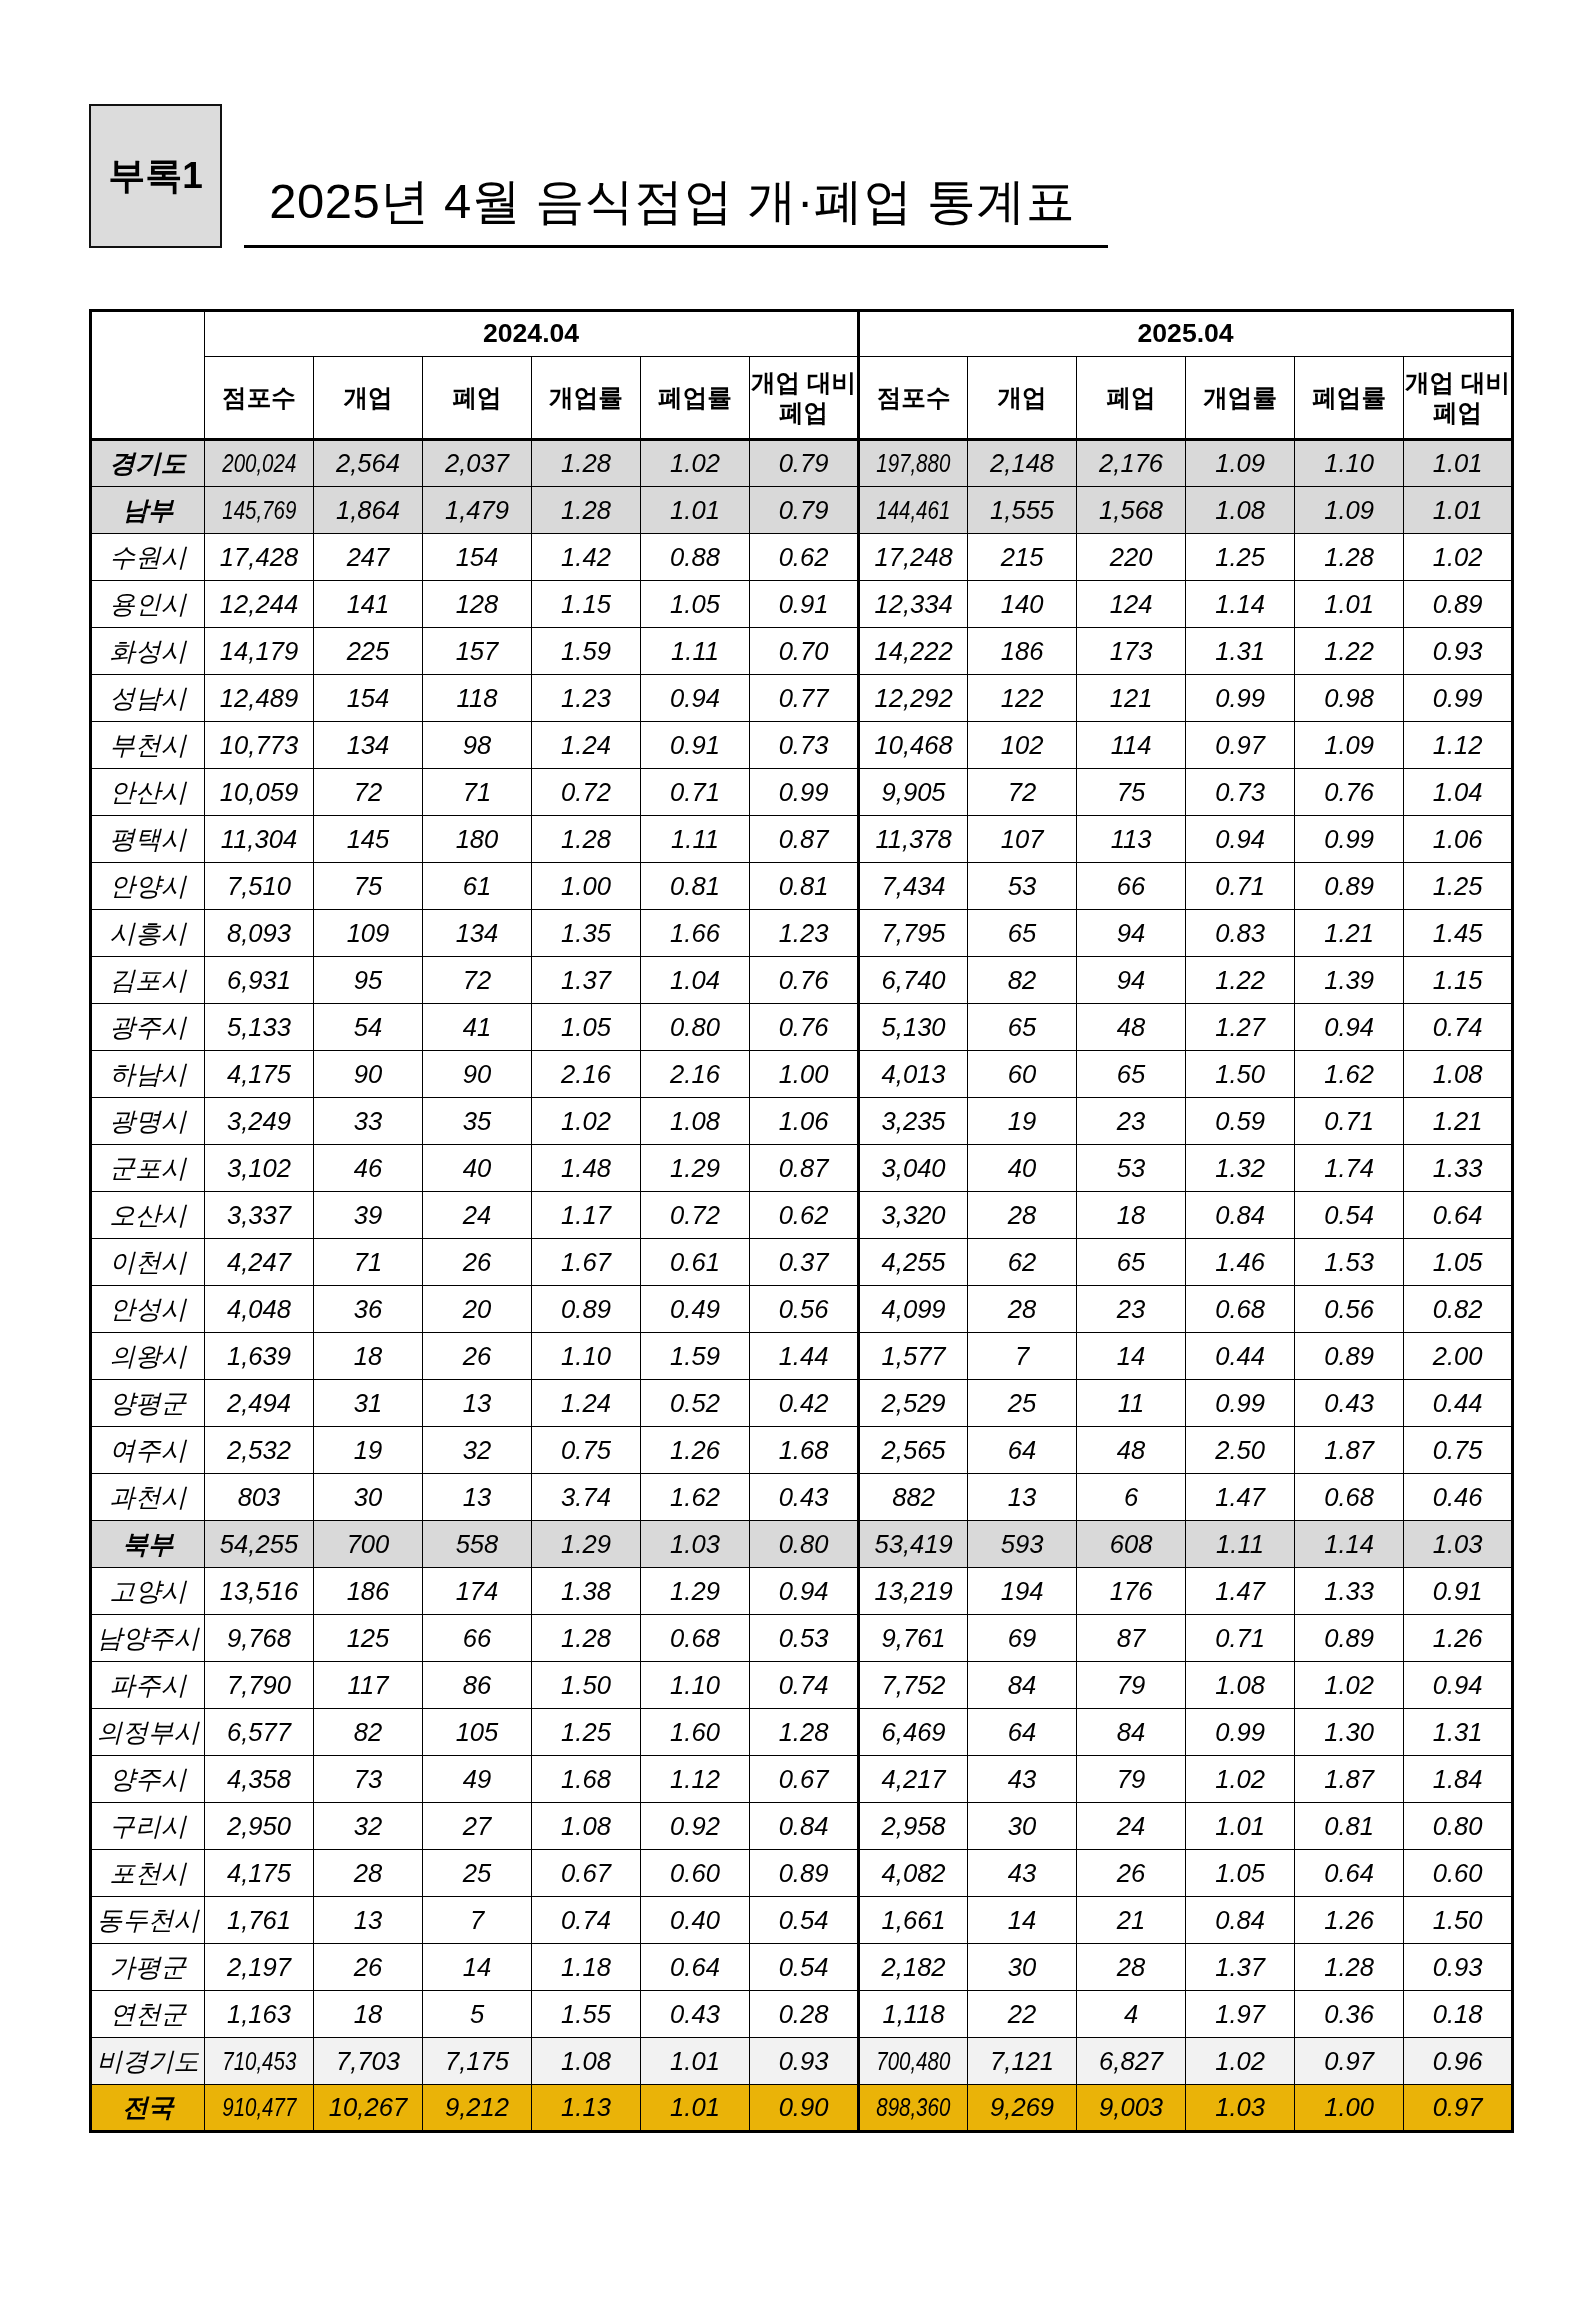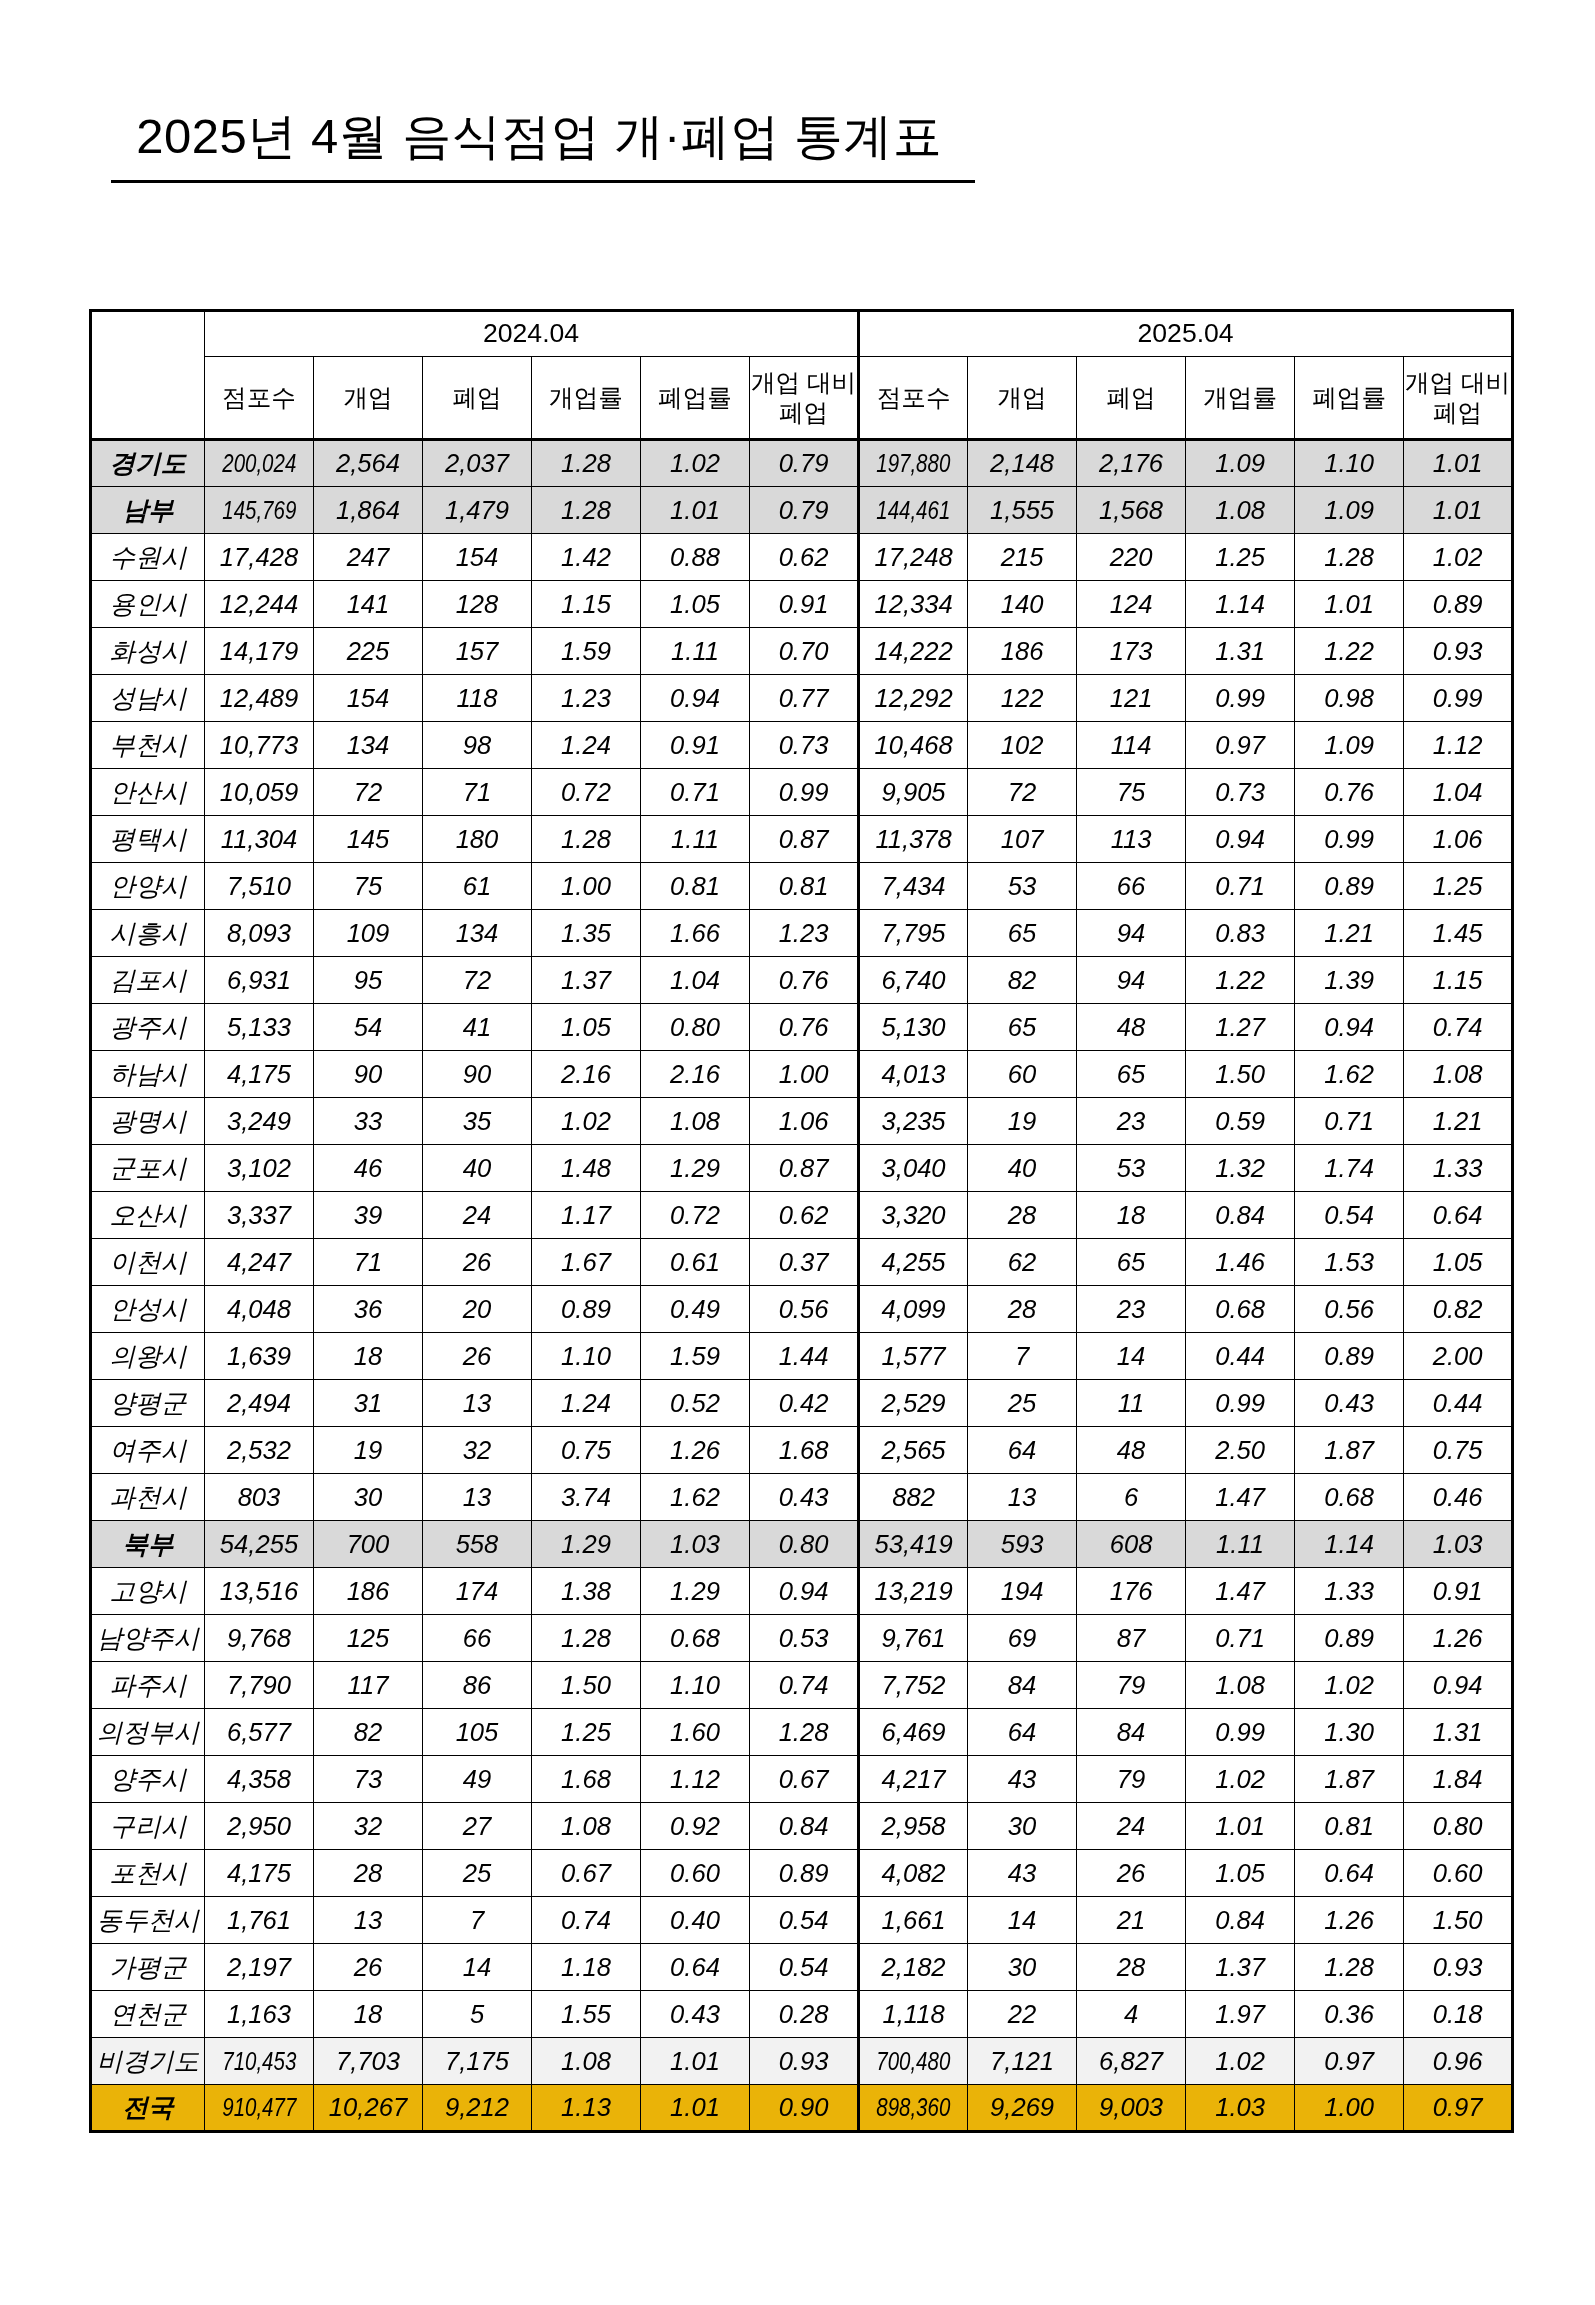--- a/index.html
+++ b/index.html
@@ -39,41 +39,44 @@
     border:3px solid #000;
   }
   col.c-label { width:114px; }
   col.c-data  { width:109px; }
   th, td {
     border:1.5px solid #000;
     text-align:center; vertical-align:middle;
     padding:0; overflow:hidden;
     line-height:1.05;
   }
-  thead th { font-weight:400; background:#fff; }
+  thead th { font-weight:700; background:#fff; }
   thead { border-bottom:3px solid #000; }
   tr.h1 th { height:46px; font-size:26.6px; }
   tr.h2 th { height:83px; font-size:24.6px; white-space:pre-line; line-height:1.2; }
   tbody tr { height:47px;font-style:italic; }
   tbody th.rl { font-size:25.6px; font-weight:400; padding:0 2px; }
   tbody td { font-size:25.6px; font-weight:400; }
   .grp { border-left:3px solid #000; }
   tr.sum  { background:#d9d9d9; }
   tr.sum  th.rl { font-weight:700; }
   tr.light{ background:#f2f2f2;margin-left:44px; }
   tr.dark { background:#eab308; }
   tr.dark th.rl { font-weight:700; }
   .cond { display:inline-block; transform:scaleX(0.8); transform-origin:50% 50%; white-space:nowrap; }
 </style>
 </head>
 <body>
 
 <div class="page">
 
   <div class="doc-header">
+    <div class="tag-box">
+      <span>부록1</span>
+    </div>
     <div class="title-wrap">
       <span class="doc-title">2025년 4월 음식점업 개·폐업 통계표</span>
     </div>
   </div>
 
   <div class="table-wrap">
     <table class="stats">
       <colgroup id="cols">
           <col class="c-label">
           <col class="c-data">

